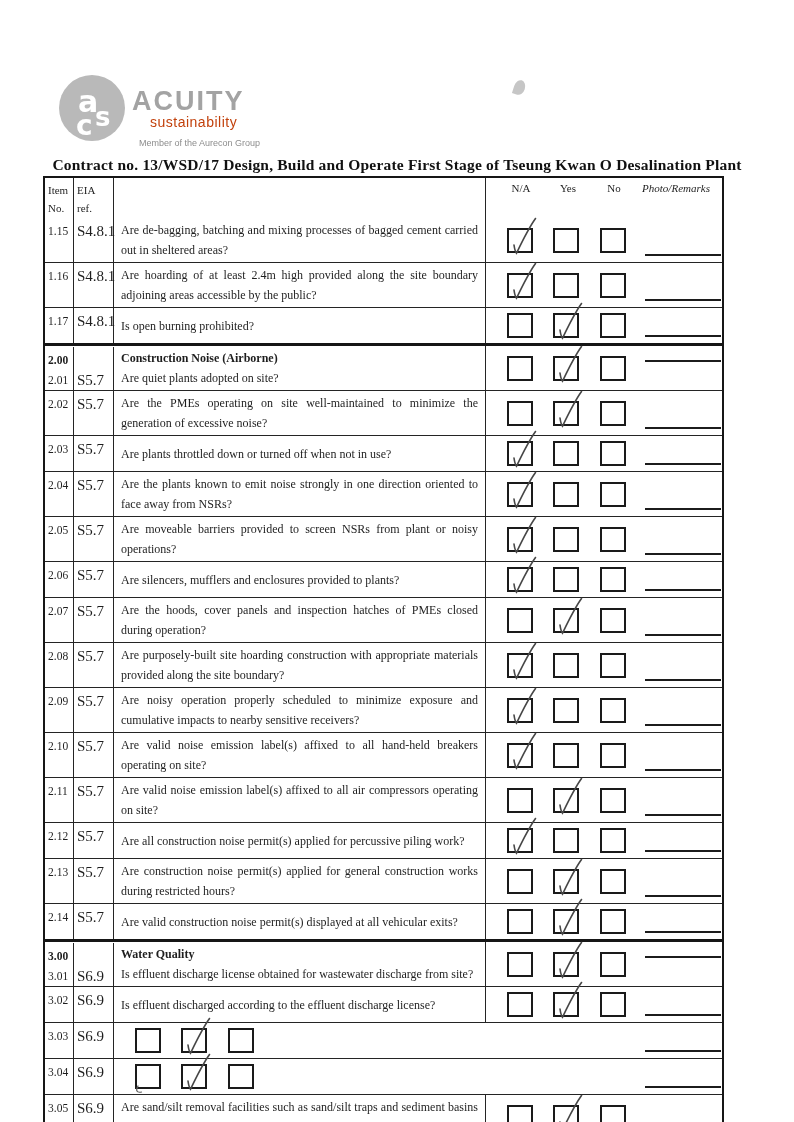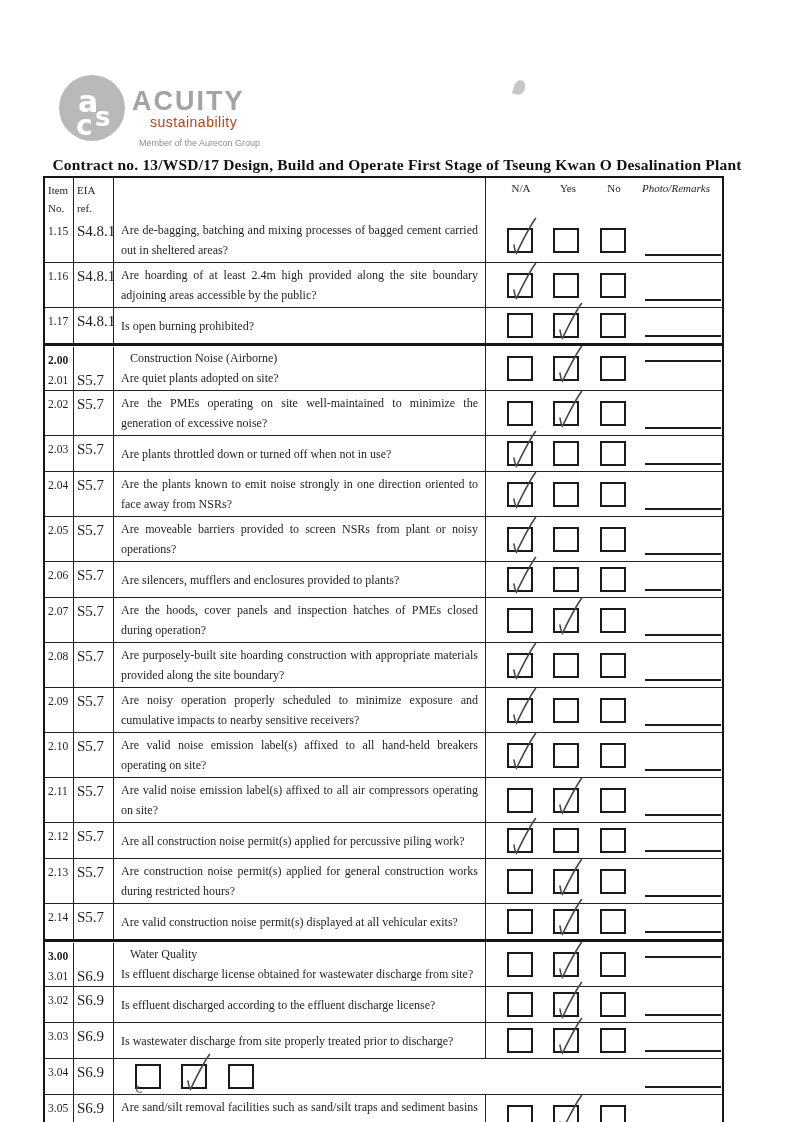--- a/index.html
+++ b/index.html
@@ -60,21 +60,21 @@
             font-size:11.5px; line-height:20px; }
   .c-ref  { width:40px; border-right:1.5px solid #242424; padding:3px 2px 0 3px;
             font-size:15px; line-height:20px; }
   .c-q    { width:372px; border-right:1.5px solid #242424; padding:2px 7px;
             font-size:12px; line-height:20px;
             display:flex; flex-direction:column; justify-content:center; }
   .c-checks { flex:1; position:relative; overflow:visible; }
   .item1, .item2, .ref1 { display:block; }
   .section .item1 { font-weight:bold; }
   .section .ref1  { margin-top:20px; }
-  .sec { font-weight:normal;margin-left:9px; }
+  .sec { font-weight:bold; }
   .qtext.just { text-align:justify; }
 
   
   .h-item, .h-ref { font-size:11px; line-height:18px; }
   .h-lbl {
     position:absolute; top:4px; transform:translateX(-50%);
     font-size:11px; white-space:nowrap;
   }
   .h-na  { left:35px; }
   .h-yes { left:82px; }
@@ -598,24 +598,20 @@
   </div>
 
   <div class="row">
     <div class="cell c-item">
       <span class="item1">3.03</span>
 
     </div>
     <div class="cell c-ref">
       <span class="ref1">S6.9</span>
     </div>
-    <div class="cell c-q">
-
-      <div class="qtext just">Is wastewater discharge from site properly treated prior to discharge?</div>
-    </div>
     <div class="cell c-checks">
       <span class="box box-na"></span>
       <span class="box box-yes">
               <svg class="tick" viewBox="0 0 40 44">
                 <path d="M10 31 C10.5 34.5, 11.5 38, 12.5 39.2 C15.5 33, 24 15, 31.5 4.5"></path>
               </svg>
             </span>
       <span class="box box-no"></span>
       <span class="remark-line"></span>
     </div>

